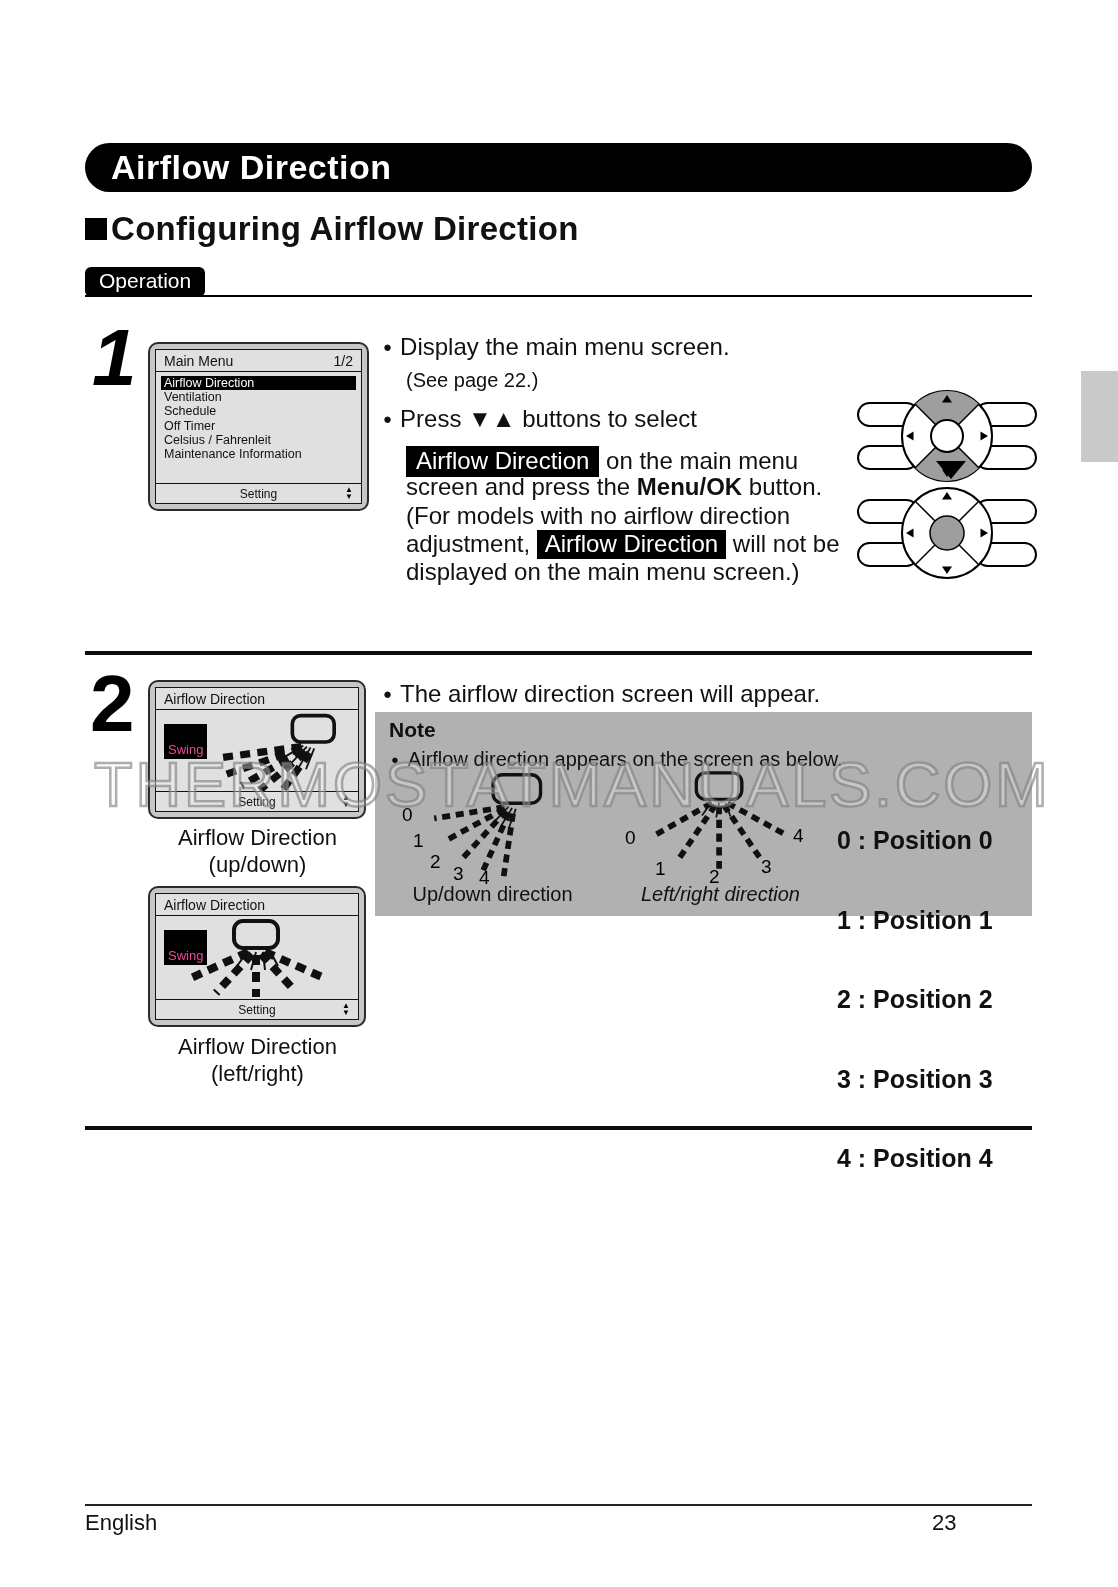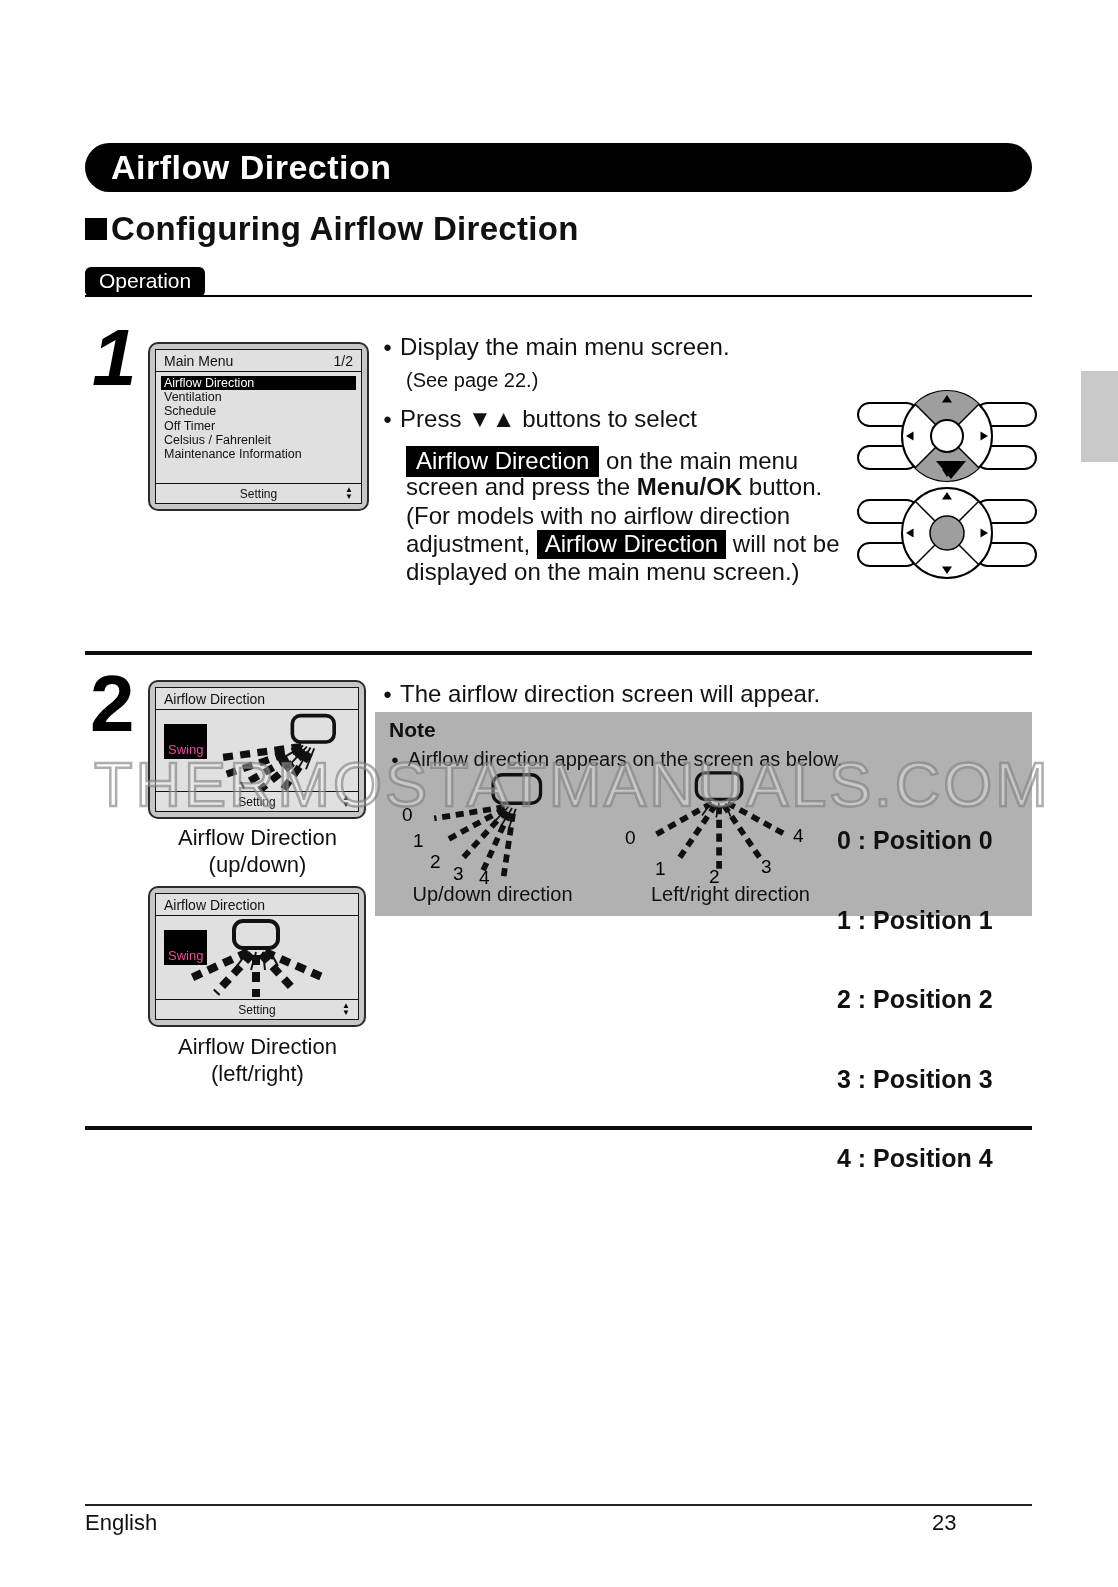--- a/index.html
+++ b/index.html
@@ -266,21 +266,21 @@
         <line class="ray" x1="96" y1="38" x2="96" y2="104" stroke-width="6" stroke-dasharray="8.5 6"></line>
         <line class="ray" x1="101" y1="37" x2="140" y2="94" stroke-width="6" stroke-dasharray="8.5 6"></line>
         <line class="ray" x1="105" y1="35" x2="166" y2="68" stroke-width="6" stroke-dasharray="8.5 6"></line>
       </svg>
       <span class="diag-label" style="left:2px; top:58px;">0</span>
       <span class="diag-label" style="left:32px; top:89px;">1</span>
       <span class="diag-label" style="left:86px; top:97px;">2</span>
       <span class="diag-label" style="left:138px; top:87px;">3</span>
       <span class="diag-label" style="left:170px; top:56px;">4</span>
     </div>
-    <div class="diag-cap" style="left:248px;">Left/right direction</div>
+    <div class="diag-cap" style="left:238px;font-style:italic;">Left/right direction</div>
 
     <div class="legend">
       <div>0 : Position 0</div>
       <div>1 : Position 1</div>
       <div>2 : Position 2</div>
       <div>3 : Position 3</div>
       <div>4 : Position 4</div>
     </div>
   </div>
 

